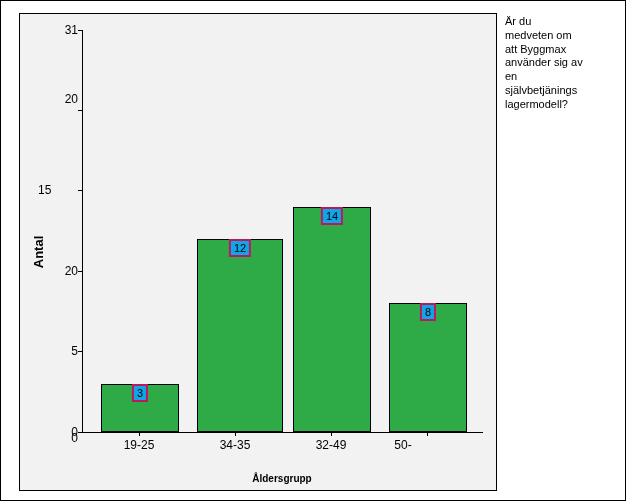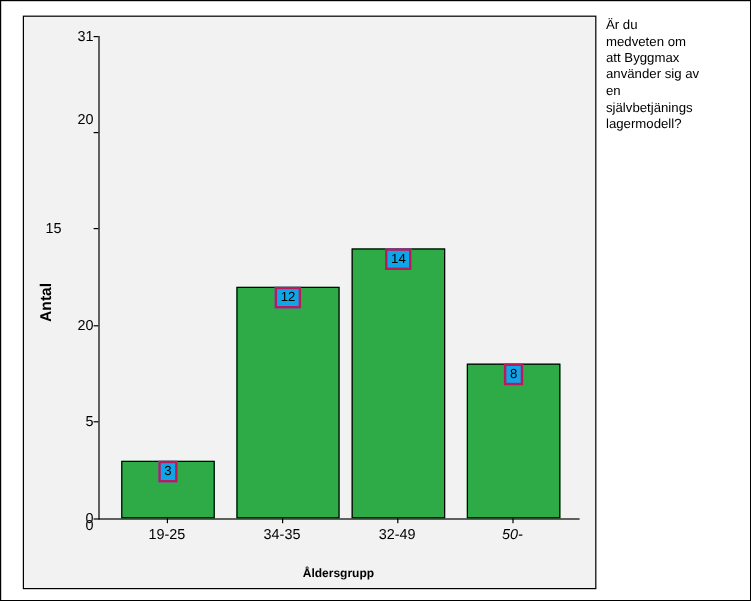--- a/index.html
+++ b/index.html
@@ -189,21 +189,21 @@
     <span class="x-tick-line" style="left:118.5px;"></span>
     <span class="x-tick-label" style="left:119px;">19-25</span>
 
     <span class="x-tick-line" style="left:214.5px;"></span>
     <span class="x-tick-label" style="left:215px;">34-35</span>
 
     <span class="x-tick-line" style="left:310.5px;"></span>
     <span class="x-tick-label" style="left:311px;">32-49</span>
 
     <span class="x-tick-line" style="left:406.5px;"></span>
-    <span class="x-tick-label" style="left:407px;font-style:italic;">50-</span>
+    <span class="x-tick-label" style="left:383px;">50-</span>
 
     <div class="x-title">Åldersgrupp</div>
   </div>
 
   <div class="legend">
     <div class="legend-title">Är du<br>medveten om<br>att Byggmax<br>använder sig av<br>en<br>självbetjänings<br>lagermodell?</div>
   </div>
 </div>
 
 </body></html>

